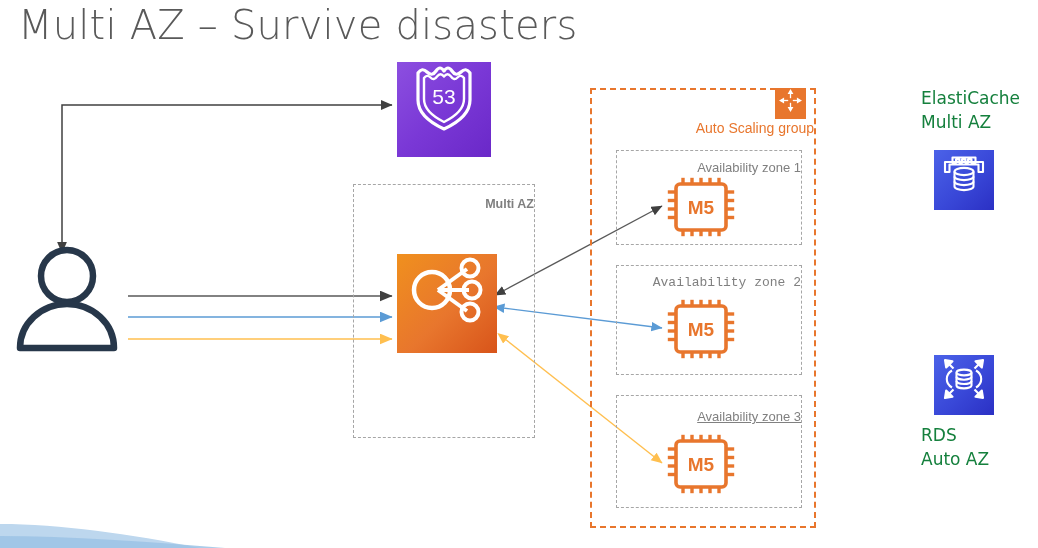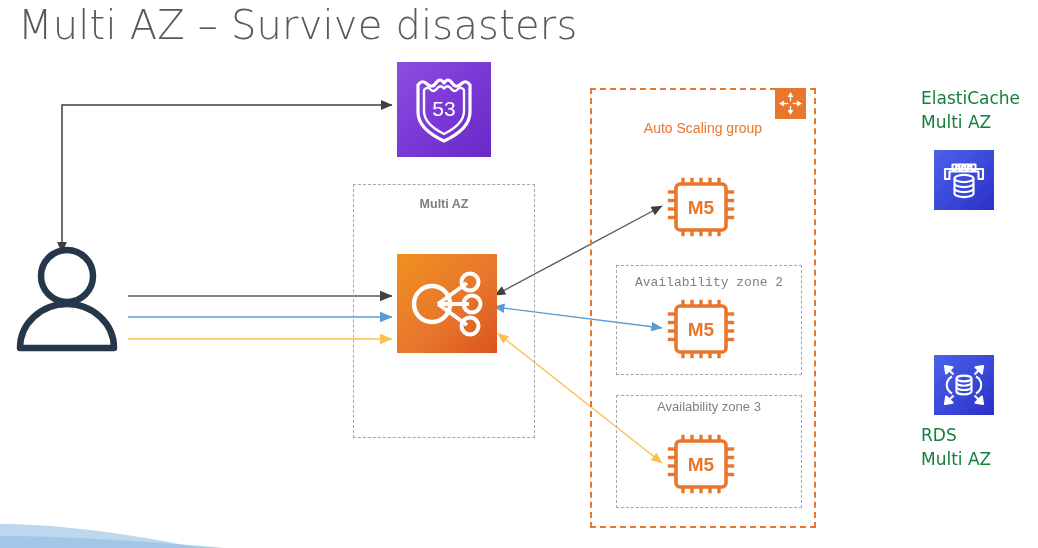--- a/index.html
+++ b/index.html
@@ -45,32 +45,32 @@
     border: 1.6px dashed #a6a6a6;
     background: transparent;
   }
   .dash-orange {
     border: 2px dashed #e8762d;
     background: transparent;
   }
   .group-label {
     position: absolute;
     width: 100%;
-    text-align: center;
+    text-align: right;
     font-size: 13px;
     color: #808080;
     white-space: nowrap;
   }
   .group-label.bold { font-weight: bold; font-size: 12.5px; color: #7f7f7f; }
   .group-label.orange { color: #e8762d; font-size: 14px; }
 
   
   .tile {
     position: absolute;
-    display: flex; align-items: center; justify-content: center;
+    display: flex; justify-content: center;
   }
   .tile-r53 {
     left: 397px; top: 62px; width: 94px; height: 95px;
     background: linear-gradient(135deg, #8c4fe0 0%, #7a38d6 50%, #6a28c8 100%);
   }
   .tile-elb {
     left: 397px; top: 254px; width: 100px; height: 99px;
     background: linear-gradient(135deg, #f0901e 0%, #e8762d 55%, #d8541a 100%);
   }
   .tile-cache {
@@ -200,20 +200,23 @@
         <line x1="12.5" y1="21" x2="12.5" y2="14.8" stroke-width="1.3"></line>
         <polygon points="12.5,22.6 10.8,19.6 14.2,19.6"></polygon>
         <line x1="4" y1="12.5" x2="10.2" y2="12.5" stroke-width="1.3"></line>
         <polygon points="2.4,12.5 5.4,10.8 5.4,14.2"></polygon>
         <line x1="21" y1="12.5" x2="14.8" y2="12.5" stroke-width="1.3"></line>
         <polygon points="22.6,12.5 19.6,10.8 19.6,14.2"></polygon>
       </g>
     </svg>
   </div>
 
+  <div class="abs dash-gray" style="left:616px; top:150px; width:186px; height:95px;">
+    <div class="group-label" style="top:9px;">Availability zone 1</div>
+  </div>
   <div class="chip" style="left:666px; top:176px;">
     <svg width="70" height="62" viewBox="0 0 70 62" aria-hidden="true">
       <g stroke="#e8762d" stroke-width="3.4" stroke-linecap="butt">
         <line x1="17" y1="1.8" x2="17" y2="10"></line>
           <line x1="26" y1="1.8" x2="26" y2="10"></line>
         <line x1="35" y1="1.8" x2="35" y2="10"></line>
           <line x1="44" y1="1.8" x2="44" y2="10"></line>
         <line x1="53" y1="1.8" x2="53" y2="10"></line>
         <line x1="17" y1="52" x2="17" y2="60.2"></line>
           <line x1="26" y1="52" x2="26" y2="60.2"></line>
@@ -258,21 +261,21 @@
           <line x1="60" y1="24.5" x2="68.2" y2="24.5"></line>
         <line x1="60" y1="33" x2="68.2" y2="33"></line>
           <line x1="60" y1="41.5" x2="68.2" y2="41.5"></line>
       </g>
       <rect x="10" y="8" width="50" height="46" rx="4" ry="4" fill="#ffffff" stroke="#e8762d" stroke-width="3.6"></rect>
       <text x="35" y="38" text-anchor="middle" fill="#e8762d" font-family="Liberation Sans, sans-serif" font-size="19" font-weight="bold">M5</text>
     </svg>
   </div>
 
   <div class="abs dash-gray" style="left:616px; top:395px; width:186px; height:113px;">
-    <div class="group-label" style="top:3px;">Availability zone 3</div>
+    <div class="group-label" style="top:13px;text-decoration:underline;">Availability zone 3</div>
   </div>
   <div class="chip" style="left:666px; top:433px;">
     <svg width="70" height="62" viewBox="0 0 70 62" aria-hidden="true">
       <g stroke="#e8762d" stroke-width="3.4" stroke-linecap="butt">
         <line x1="17" y1="1.8" x2="17" y2="10"></line>
           <line x1="26" y1="1.8" x2="26" y2="10"></line>
         <line x1="35" y1="1.8" x2="35" y2="10"></line>
           <line x1="44" y1="1.8" x2="44" y2="10"></line>
         <line x1="53" y1="1.8" x2="53" y2="10"></line>
         <line x1="17" y1="52" x2="17" y2="60.2"></line>
@@ -329,20 +332,20 @@
         <line x1="41.5" y1="6.5" x2="34.5" y2="13.5" fill="none"></line>
         <polygon points="43,5 41.8,12.5 35.5,6.2"></polygon>
         <line x1="6.5" y1="41.5" x2="13.5" y2="34.5" fill="none"></line>
         <polygon points="5,43 6.2,35.5 12.5,41.8"></polygon>
         <line x1="41.5" y1="41.5" x2="34.5" y2="34.5" fill="none"></line>
         <polygon points="43,43 35.5,41.8 41.8,35.5"></polygon>
       </g>
     </svg>
   </div>
   <div class="caption" style="left:921px; top:423px;">RDS
-Multi AZ</div>
+Auto AZ</div>
 
   <svg class="swoosh" width="330" height="42" viewBox="0 0 330 42" aria-hidden="true">
     <path d="M0,18 C60,18 130,28 200,42 L0,42 Z" fill="#bdd7ee"></path>
     <path d="M0,30 C70,30 150,36 225,42 L0,42 Z" fill="#9cc3e5" opacity="0.85"></path>
   </svg>
 
 </div>
 
 </body></html>

